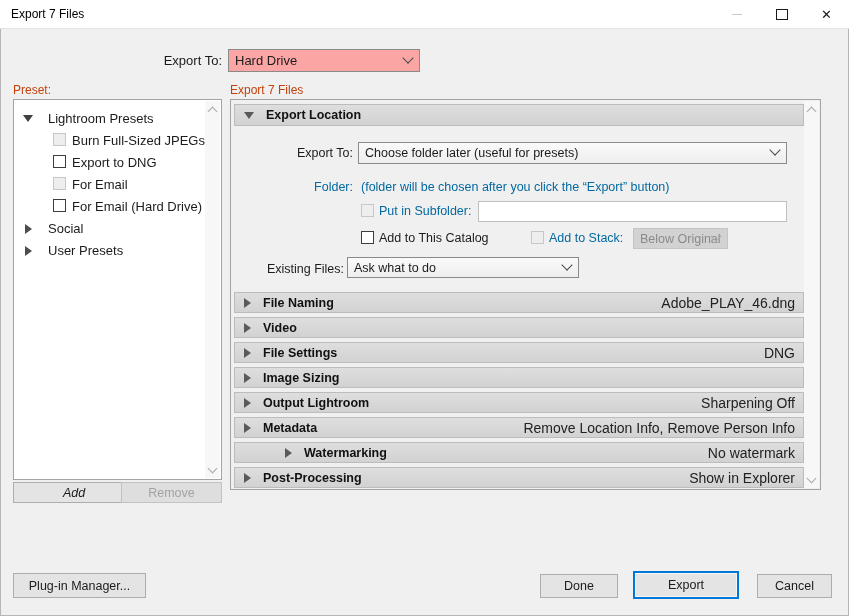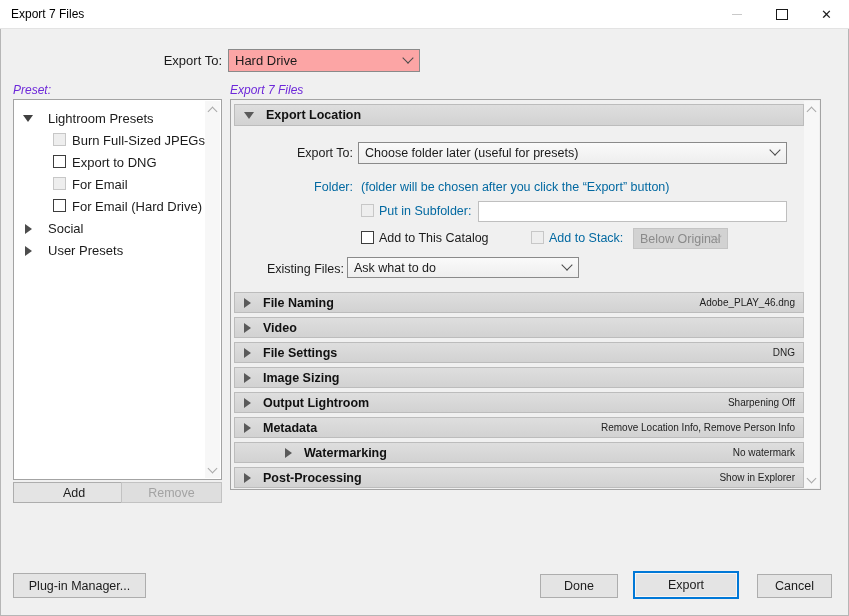--- a/index.html
+++ b/index.html
@@ -15,21 +15,21 @@
   .winbtn.max{right:45px;}
   .winbtn.close{right:0;}
   .glyph-min{width:10px;height:1px;background:#c9c9c9;}
   .glyph-max{width:10px;height:9px;border:1px solid #1a1a1a;background:transparent;}
   .glyph-close{font-size:13px;color:#1a1a1a;line-height:1;}
 
   
   .lbl{position:absolute;white-space:nowrap;}
   .lbl.right{text-align:right;}
   .gray{color:#0369a1;}
-  .dimgray{color:#6d28d9;font-style:italic;}
+  .dimgray{color:#c2410c;}
 
   .combo{position:absolute;box-sizing:border-box;border:1px solid #8a8a8a;background:linear-gradient(180deg,#fafafa,#eeeeee);
          display:flex;align-items:center;padding-left:6px;white-space:nowrap;overflow:hidden;}
   .combo .chevbox{position:absolute;right:7px;top:50%;margin-top:-5px;}
   .combo.flatgray{background:#fca5a5;border-color:#8a8a8a;}
   .combo.disabled{background:#d2d2d2;border-color:#c4c4c4;color:#8a8a8a;}
 
   .chev{display:block;width:7px;height:7px;border-left:1px solid #4a4a4a;border-top:1px solid #4a4a4a;}
   .chev.down{transform:rotate(225deg);margin-top:-2px;}
   .chev.lite{border-color:#adadad;}
@@ -59,21 +59,21 @@
   .vscroll .arr.bottom{bottom:1px;}
 
   
   .main-panel{position:absolute;left:230px;top:99px;width:591px;height:391px;box-sizing:border-box;
               background:#f0f0f0;border:1px solid #a3a3a3;}
   .sec-header{position:absolute;left:3px;width:570px;height:21px;box-sizing:border-box;
               background:linear-gradient(180deg,#dedede,#d2d2d2);border:1px solid #bcbcbc;
               display:flex;align-items:center;}
   .sec-header .tri{margin-left:9px;}
   .sec-header .sec-title{font-weight:bold;font-size:12.5px;margin-left:12px;color:#111;}
-  .sec-header .sec-summary{margin-left:auto;margin-right:8px;font-size:10px;color:#222;white-space:nowrap;}
+  .sec-header .sec-summary{margin-left:auto;margin-right:8px;font-size:14px;color:#222;white-space:nowrap;}
   .sec-header.open{height:22px;}
 
   
 </style>
 </head>
 <body>
 
 <div class="titlebar">
   <span class="title">Export 7 Files</span>
   <div class="winbtn min">
@@ -132,21 +132,21 @@
   <div class="vscroll">
     <div class="arr top">
         <span class="chev scroll up"></span>
       </div>
     <div class="arr bottom">
         <span class="chev scroll down"></span>
       </div>
   </div>
 </div>
 
-<div class="btn" style="left:13px;top:482px;width:122px;height:21px;">Add</div>
+<div class="btn" style="left:13px;top:482px;width:122px;height:21px;font-style:italic;">Add</div>
 <div class="btn disabled" style="left:121px;top:482px;width:101px;height:21px;">Remove</div>
 
 <div class="main-panel">
 
   <div class="sec-header open" style="top:4px;">
     <span class="tri-down tri" style="position:static;border-top-color:#5a5a5a;"></span>
     <span class="sec-title">Export Location</span>
   </div>
 
   <div class="lbl right" style="left:40px;top:46px;width:82px;">Export To:</div>

